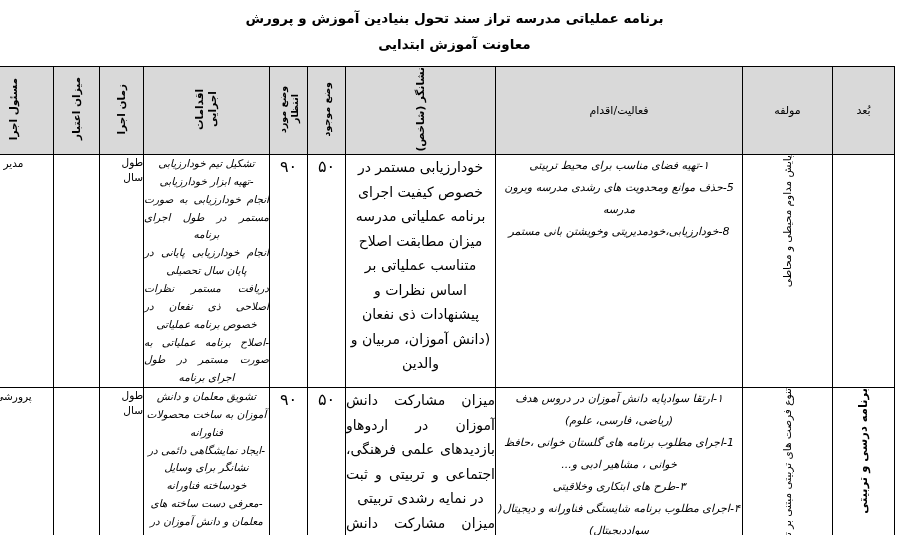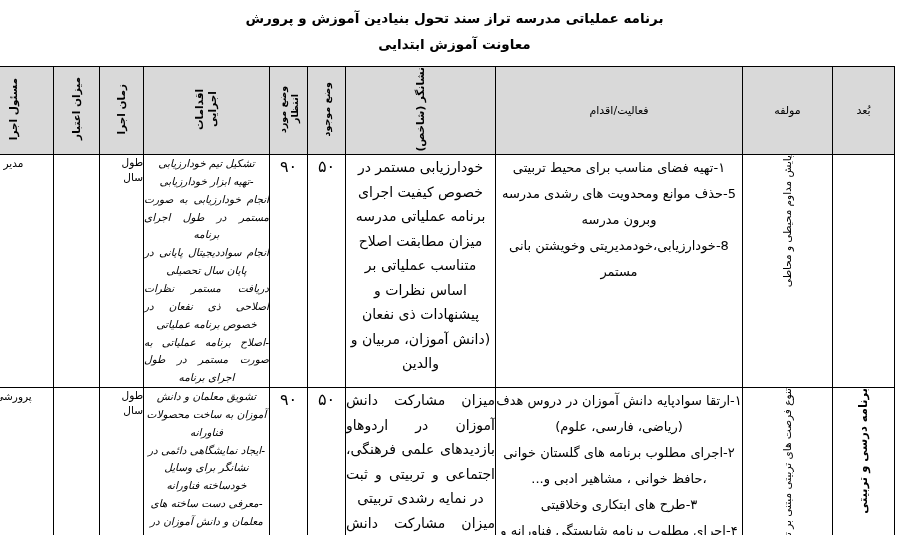--- a/index.html
+++ b/index.html
@@ -121,22 +121,23 @@
     font-weight: bold;
     font-size: 11.5px;
   }
   .vert-cell.multi {
     white-space: normal;
   }
 
   td.c-activity {
     text-align: center;
     padding: 12px 10px;
-    font-size: 13px;
+    font-size: 11px;
     line-height: 2.0;
+    font-style: italic;
   }
   td.c-activity .line {
     display: block;
     text-align: center;
   }
   td.c-indicator {
     text-align: center;
     padding: 6px 6px;
     font-size: 14px;
     line-height: 1.75;
@@ -253,39 +254,39 @@
           <td class="c-indicator">
             <div>خودارزیابی مستمر در خصوص کیفیت اجرای برنامه عملیاتی مدرسه</div>
             <div>میزان مطابقت اصلاح متناسب عملیاتی بر اساس نظرات و پیشنهادات ذی نفعان (دانش آموزان، مربیان و والدین</div>
           </td>
           <td class="c-num">۵۰</td>
           <td class="c-num">۹۰</td>
           <td class="c-steps">
             <div>تشکیل تیم خودارزیابی</div>
             <div>-تهیه ابزار خودارزیابی</div>
             <div class="just">انجام خودارزیابی به صورت مستمر در طول اجرای برنامه</div>
-            <div class="just">انجام سواددیجیتال پایانی در پایان سال تحصیلی</div>
+            <div class="just">انجام خودارزیابی پایانی در پایان سال تحصیلی</div>
             <div class="just">دریافت مستمر نظرات اصلاحی ذی نفعان در خصوص برنامه عملیاتی</div>
             <div class="just">-اصلاح برنامه عملیاتی به صورت مستمر در طول اجرای برنامه</div>
           </td>
           <td class="c-time">طول سال</td>
           <td class="c-budget"></td>
           <td class="c-owner">مدیر</td>
         </tr>
 
         <tr>
           <td class="c-bod">
             <span class="vert-cell bold multi">برنامه درسی و تربیتی</span>
           </td>
           <td class="c-molefe">
             <span class="vert-cell multi">تنوع فرصت های تربیتی مبتنی بر تفکر و پژوهش، تجارب واقعی متناسب با شرایط رشدی</span>
           </td>
           <td class="c-activity">
             <span class="line">۱-ارتقا سوادپایه دانش آموزان در دروس هدف (ریاضی، فارسی، علوم)</span>
-            <span class="line">۲-اجرای مطلوب برنامه های گلستان خوانی ،حافظ خوانی ، مشاهیر ادبی و...</span>
+            <span class="line">1-اجرای مطلوب برنامه های گلستان خوانی ،حافظ خوانی ، مشاهیر ادبی و...</span>
             <span class="line">۳-طرح های ابتکاری وخلاقیتی</span>
             <span class="line">۴-اجرای مطلوب برنامه شایستگی فناورانه و دیجیتال( سواددیجیتال)</span>
           </td>
           <td class="c-indicator">
             <div class="just">میزان مشارکت دانش آموزان در اردوهاو بازدیدهای علمی فرهنگی، اجتماعی و تربیتی و ثبت در نمایه رشدی تربیتی</div>
             <div class="just">میزان مشارکت دانش آموزان در برنامه ها، فعالیت ها و رویدادهای علمی فرهنگی، قرآنی و هنری و ثبت در نمایه رشدی تربیتی</div>
           </td>
           <td class="c-num">۵۰</td>
           <td class="c-num">۹۰</td>
           <td class="c-steps">

